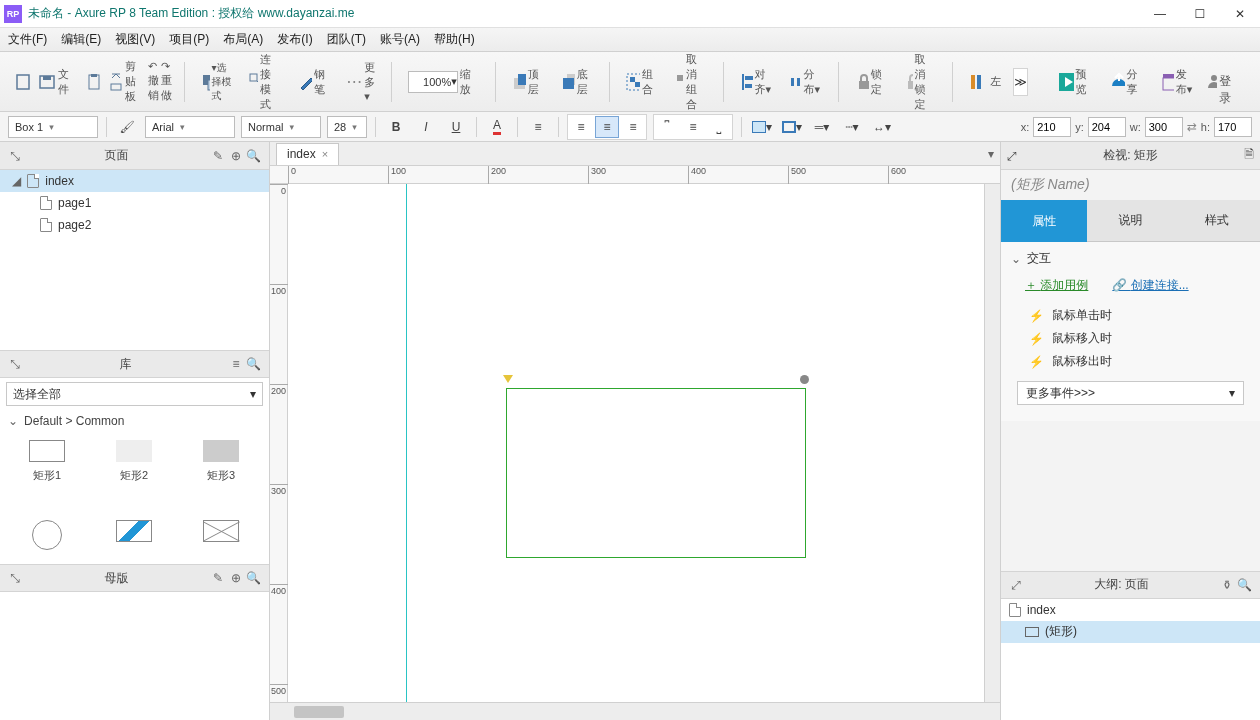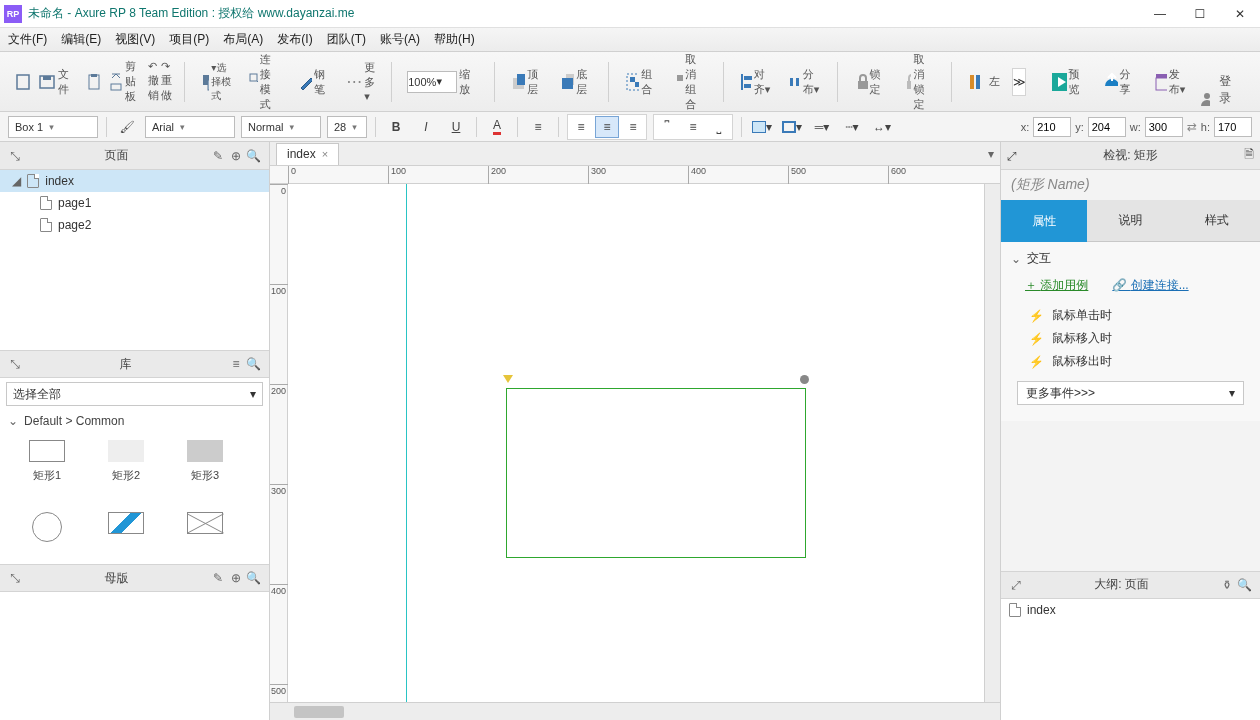--- a/index.html
+++ b/index.html
@@ -13,23 +13,23 @@
 
 .menubar { height: 24px; background: linear-gradient(#f5f5f5,#ececec); border-bottom: 1px solid #d0d0d0; display: flex; align-items: center; padding: 0 8px; gap: 14px; }
 .menubar span { font-size: 12px; color: #222; }
 
 .toolbar { height: 60px; background: linear-gradient(#f7f7f7,#ededed); border-bottom: 1px solid #d0d0d0; display: flex; align-items: center; padding: 0 10px; gap: 8px; }
 .tb-group { display: flex; flex-direction: row; align-items: center; justify-content: center; gap: 2px; height: 54px; padding: 0 4px; }
 .tb-row { display: flex; gap: 6px; align-items: center; }
 .tb-label { font-size: 11px; color: #555; }
 .tb-sep { width: 1px; height: 40px; background: #d0d0d0; margin: 0 4px; }
 .tb-icon { display: inline-block; }
-.zoom-box { width: 58px; height: 22px; border: 1px solid #bcbcbc; background: #fff; display: flex; align-items: center; justify-content: flex-start; font-size: 11px; }
+.zoom-box { width: 58px; height: 22px; border: 1px solid #bcbcbc; background: #fff; display: flex; align-items: center; justify-content: flex-end; font-size: 11px; }
 .more-chev { width: 28px; height: 28px; border: 1px solid #d4d4d4; display: flex; align-items: center; justify-content: center; background: #fff; }
-.login { display: flex; align-items: flex-end; gap: 9px; color: #555; margin-left: auto; padding-right: 14px; margin-top: 16px; }
+.login { display: flex; align-items: flex-start; gap: 2px; color: #555; margin-left: auto; padding-right: 14px; margin-top: 16px; }
 
 .formatbar { height: 30px; background: #f4f4f4; border-bottom: 1px solid #d0d0d0; display: flex; align-items: center; padding: 0 8px; gap: 6px; }
 .fb-input { height: 22px; border: 1px solid #bcbcbc; background: #fff; padding: 0 6px; font-size: 11px; display: flex; align-items: center; }
 .fb-dd::after { content: "▾"; margin-left: 6px; color: #777; font-size: 9px; }
 .fb-btn { width: 24px; height: 22px; display: flex; align-items: center; justify-content: center; border: 1px solid transparent; font-size: 12px; color: #444; }
 .fb-btn.active { border: 1px solid #78a5d6; background: #d7e8fa; }
 .fb-sep { width: 1px; height: 20px; background: #d0d0d0; margin: 0 2px; }
 .fb-group { display:flex; gap:2px; border:1px solid #d4d4d4; padding:1px; background:#fff;}
 .coord { display: flex; align-items: center; gap: 4px; margin-left: auto; }
 .coord label { font-size: 11px; color: #555; }
@@ -45,21 +45,21 @@
 .tree-row { height: 22px; display: flex; align-items: center; padding-left: 12px; gap: 6px; font-size: 12px; }
 .tree-row.sel { background: #cde6f7; }
 .tree-row.indent { padding-left: 40px; }
 .page-ico { width: 12px; height: 14px; border: 1px solid #888; border-radius: 1px; position: relative; }
 .page-ico::after { content: ""; position: absolute; right: -1px; top: -1px; width: 4px; height: 4px; border-left: 1px solid #888; border-bottom: 1px solid #888; background: #fff; }
 
 .lib { background: #fff; flex: 0 0 186px; display: flex; flex-direction: column; }
 .lib-sel { height: 24px; border: 1px solid #c8c8c8; margin: 4px 6px; background: #fff; display: flex; align-items: center; padding: 0 6px; font-size: 12px; justify-content: space-between; }
 .lib-cat { height: 22px; display: flex; align-items: center; padding: 0 8px; font-size: 12px; color: #444; }
 .lib-cat::before { content: "⌄"; margin-right: 6px; color: #666; }
-.shapes { display: flex; gap: 29px; padding: 8px 22px; flex-wrap: wrap; }
+.shapes { display: flex; gap: 37px; padding: 8px 22px; flex-wrap: wrap; }
 .shape { width: 50px; display: flex; flex-direction: column; align-items: center; gap: 6px; font-size: 11px; color: #444; }
 .sq { width: 36px; height: 22px; border: 1px solid #888; }
 .sq.fill1 { background: #eee; border: none; }
 .sq.fill2 { background: #ccc; border: none; }
 .circle { width: 30px; height: 30px; border: 1px solid #888; border-radius: 50%; }
 .img { width: 36px; height: 22px; border: 1px solid #888; background: linear-gradient(135deg, #fff 40%, #2196d6 40%, #2196d6 60%, #fff 60%); position: relative; }
 .ximg { width: 36px; height: 22px; border: 1px solid #888; position: relative; }
 .ximg::before, .ximg::after { content:""; position:absolute; width:120%; height:1px; background:#888; top:50%; left:-10%; }
 .ximg::before { transform: rotate(28deg);} .ximg::after { transform: rotate(-28deg);}
 
@@ -511,16 +511,20 @@
         <span class="icn">⤢</span>
         <span class="title">大纲: 页面</span>
         <span class="icn">⚱</span>
         <span class="icn">🔍</span>
       </div>
       <div class="outline-body">
         <div class="o-row">
             <span class="page-ico"></span>
             <span>index</span>
           </div>
+        <div class="o-row indent sel">
+            <span class="rect-ico"></span>
+            <span>(矩形)</span>
+          </div>
       </div>
     </div>
   </div>
 </div>
 
 </body></html>

